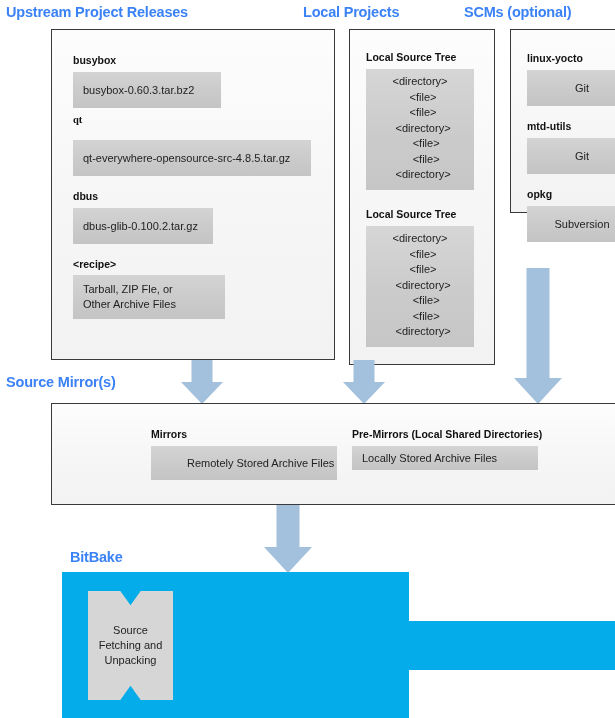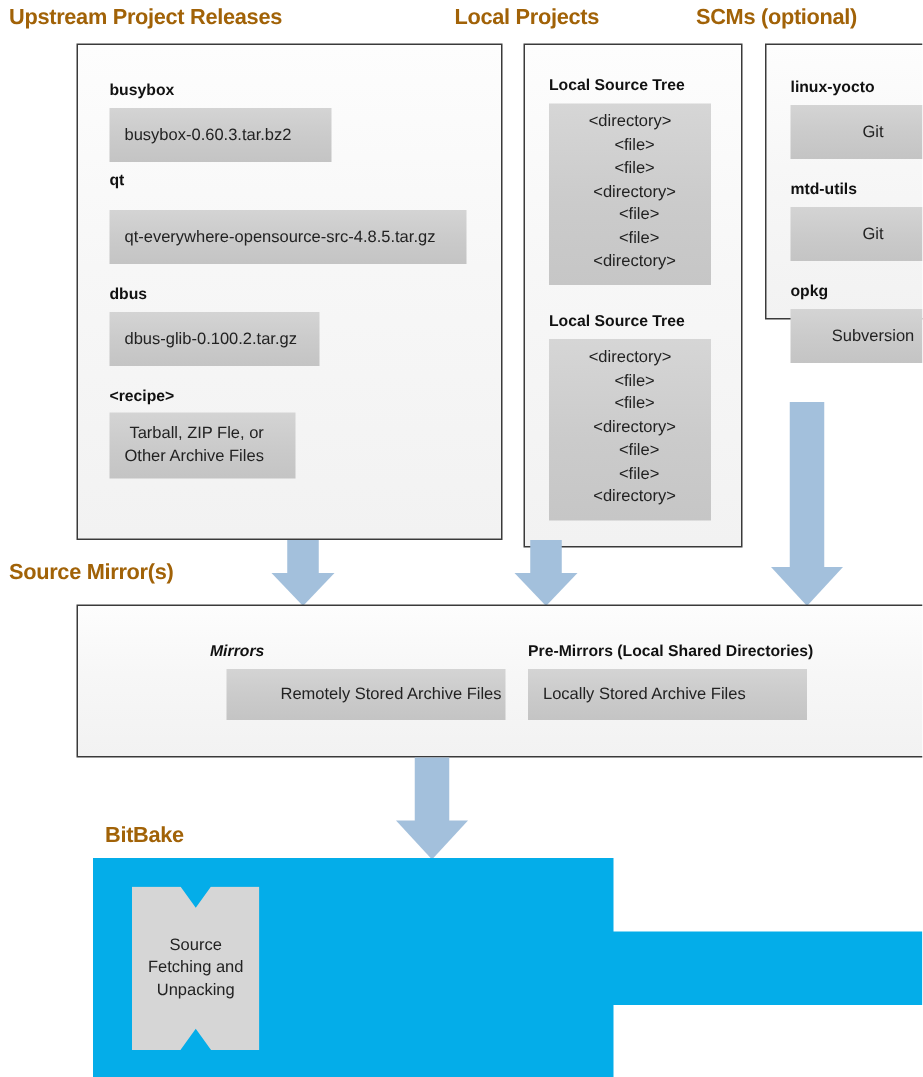--- a/index.html
+++ b/index.html
@@ -17,21 +17,21 @@
     height: 718px;
     overflow: hidden;
     background: #ffffff;
   }
 
   
   .section-title {
     position: absolute;
     font-size: 14.5px;
     font-weight: bold;
-    color: #a16207;
+    color: #3b82f6;
     letter-spacing: -0.2px;
     white-space: nowrap;
   }
 
   
   .panel {
     position: absolute;
     border: 1px solid #3a3a3a;
     background: linear-gradient(to bottom, #fdfdfd 0%, #f7f7f7 45%, #f2f2f2 100%);
     box-sizing: border-box;
@@ -47,21 +47,20 @@
   }
 
   
   .chip {
     background: linear-gradient(to bottom, #d4d4d4 0%, #cbcbcb 50%, #c4c4c4 100%);
     color: #222222;
     font-size: 11px;
     box-sizing: border-box;
     display: flex;
     align-items: center;
-    text-align: right;
   }
   .chip.left   { justify-content: flex-start; padding-left: 10px; }
   .chip.center { justify-content: center; }
 
   
   .tree {
     background: linear-gradient(to bottom, #d6d6d6 0%, #cbcbcb 55%, #c6c6c6 100%);
     font-size: 11px;
     color: #222222;
     text-align: center;
@@ -129,28 +128,28 @@
   <div class="section-title" style="left:303px; top:4px;">Local Projects</div>
   <div class="section-title" style="left:464px; top:4px;">SCMs (optional)</div>
   <div class="section-title" style="left:6px; top:374px;">Source Mirror(s)</div>
   <div class="section-title" style="left:70px; top:549px;">BitBake</div>
 
   <div class="panel" style="left:5px; top:29px; width:284px; height:331px;">
 
     <div style="position:absolute; left:21px; top:24px;" class="grp-label">busybox</div>
     <div class="chip left" style="position:absolute; left:21px; top:42px; width:148px; height:36px;">busybox-0.60.3.tar.bz2</div>
 
-    <div style="position:absolute; left:21px; top:84px;" class="grp-label">qt</div>
+    <div style="position:absolute; left:21px; top:84px;font-family:Liberation Serif, serif;" class="grp-label">qt</div>
     <div class="chip left" style="position:absolute; left:21px; top:110px; width:238px; height:36px;">qt-everywhere-opensource-src-4.8.5.tar.gz</div>
 
     <div style="position:absolute; left:21px; top:160px;" class="grp-label">dbus</div>
     <div class="chip left" style="position:absolute; left:21px; top:178px; width:140px; height:36px;">dbus-glib-0.100.2.tar.gz</div>
 
     <div style="position:absolute; left:21px; top:228px;" class="grp-label">&lt;recipe&gt;</div>
-    <div class="chip left" style="position:absolute; left:21px; top:245px; width:124px; height:44px; white-space:pre; line-height:15px;">Tarball, ZIP Fle, or
+    <div class="chip left" style="position:absolute; left:21px; top:245px; width:152px; height:44px; white-space:pre; line-height:15px;">Tarball, ZIP Fle, or
 Other Archive Files</div>
   </div>
 
   <div class="panel" style="left:303px; top:29px; width:146px; height:336px;">
 
     <div style="position:absolute; left:16px; top:21px;" class="grp-label">Local Source Tree</div>
     <div class="tree" style="position:absolute; left:16px; top:39px; width:108px; height:121px;">&lt;directory&gt;
   &lt;file&gt;
   &lt;file&gt;
   &lt;directory&gt;
@@ -190,25 +189,25 @@
     <div class="head" style="top:22px;"></div>
   </div>
 
   <div class="arrow" style="left:514px; top:268px; width:48px; height:136px;">
     <div class="shaft" style="width:23px; height:112px;"></div>
     <div class="head" style="top:110px; border-left-width:24px; border-right-width:24px; border-top-width:26px;"></div>
   </div>
 
   <div class="panel" style="left:5px; top:403px; width:604px; height:102px;">
 
-    <div style="position:absolute; left:88px; top:24px;font-style:italic;" class="grp-label">Mirrors</div>
+    <div style="position:absolute; left:99px; top:24px;" class="grp-label">Mirrors</div>
     <div class="chip left" style="position:absolute; left:99px; top:42px; width:186px; height:34px;padding-left:36px;">Remotely Stored Archive Files</div>
 
     <div style="position:absolute; left:300px; top:24px;" class="grp-label">Pre-Mirrors (Local Shared Directories)</div>
-    <div class="chip left" style="position:absolute; left:300px; top:42px; width:186px; height:34px;">Locally Stored Archive Files</div>
+    <div class="chip left" style="position:absolute; left:300px; top:42px; width:186px; height:24px;">Locally Stored Archive Files</div>
   </div>
 
   <div class="arrow" style="left:264px; top:505px; width:48px; height:68px;">
     <div class="shaft" style="width:23px; height:44px;"></div>
     <div class="head" style="top:42px; border-left-width:24px; border-right-width:24px; border-top-width:26px;"></div>
   </div>
 
   <div class="bitbake-main" style="left:62px; top:572px; width:347px; height:146px;"></div>
   <div class="bitbake-tail" style="left:408px; top:621px; width:207px; height:49px;"></div>
 

